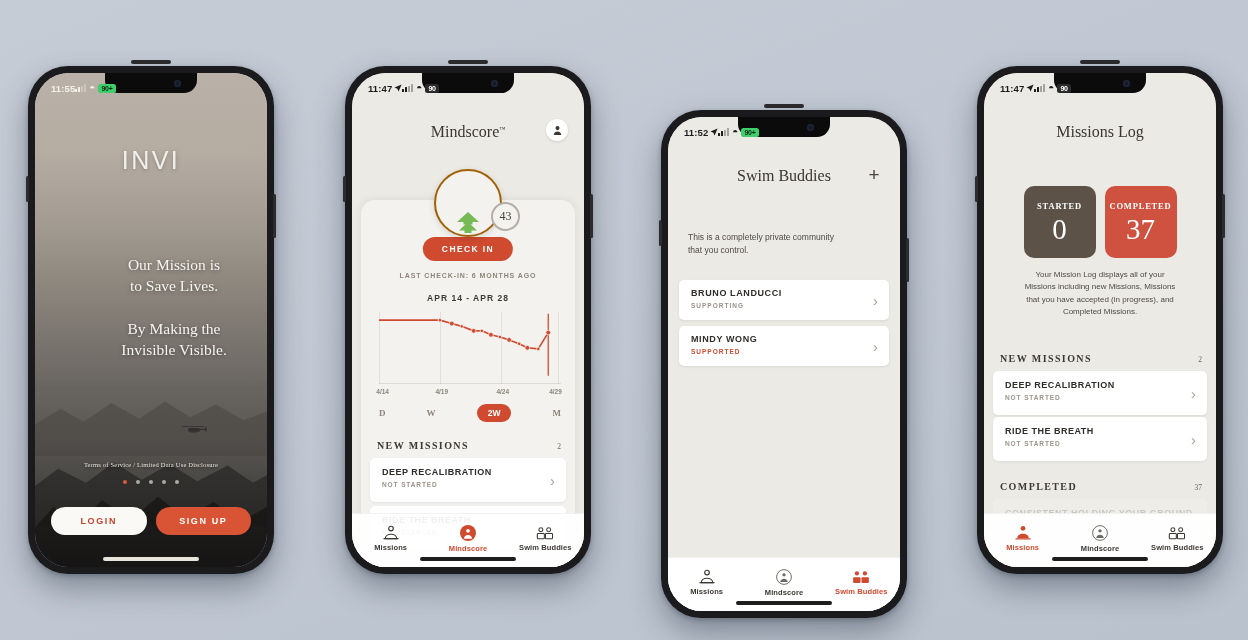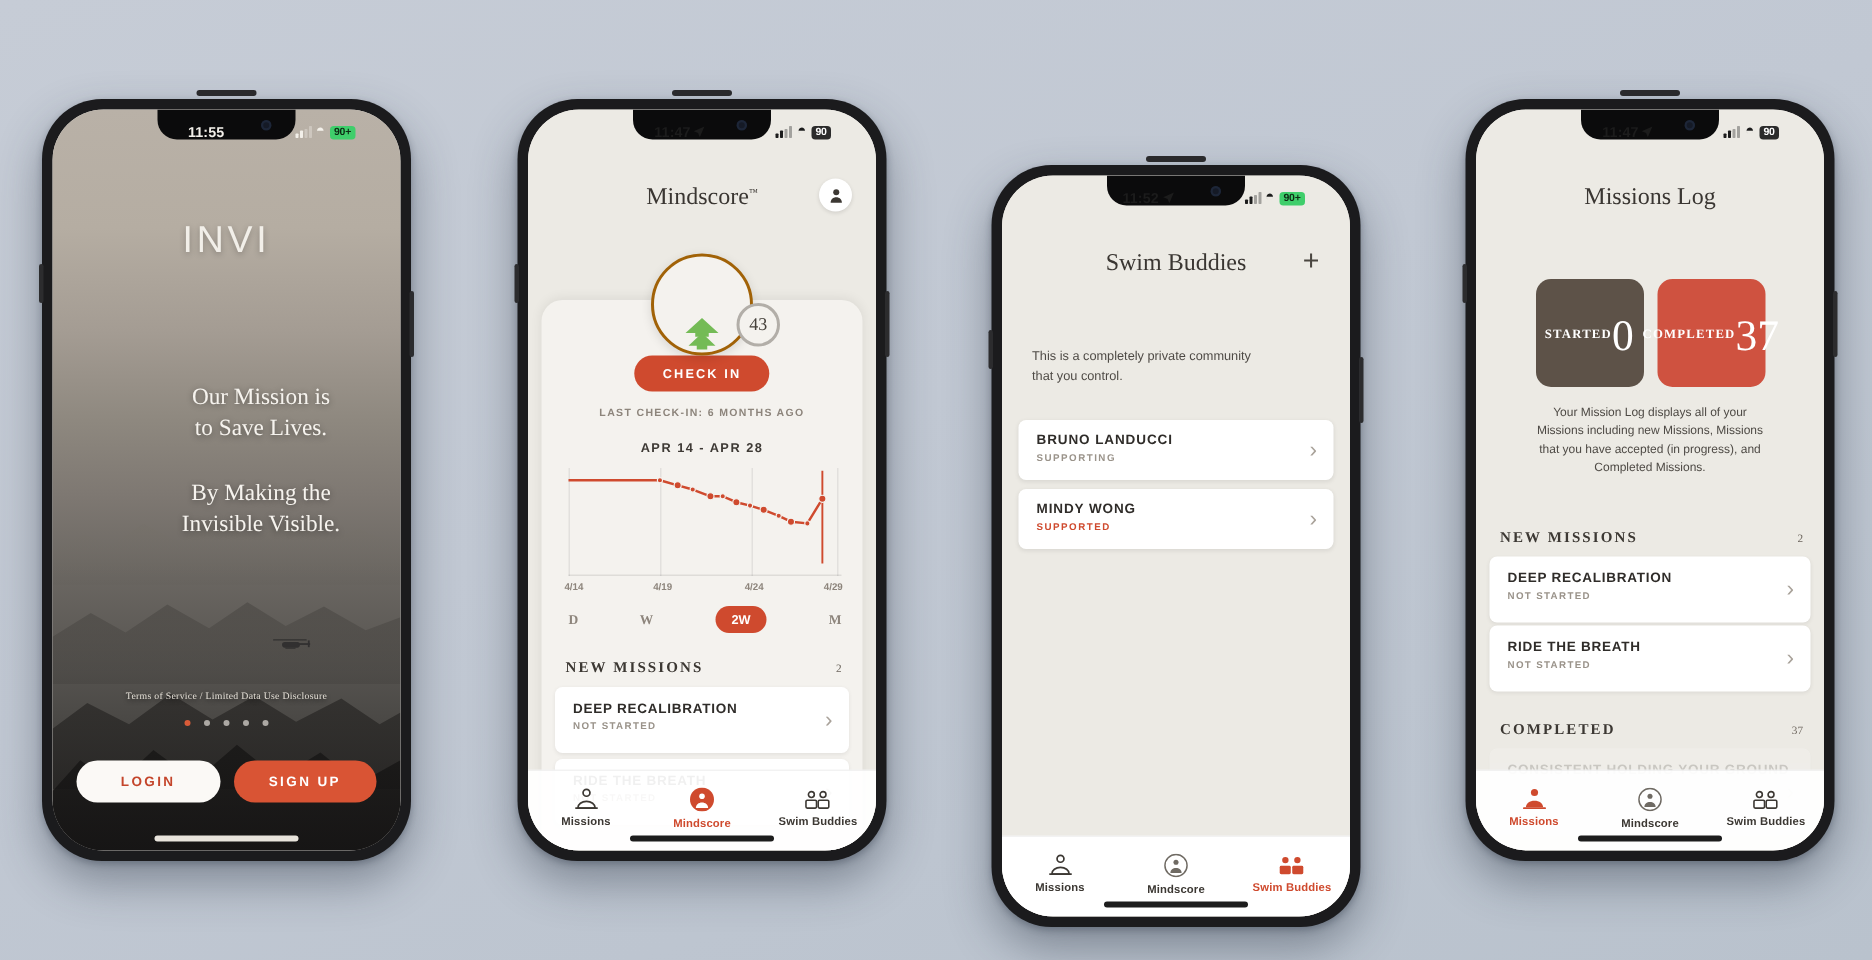--- a/index.html
+++ b/index.html
@@ -55,23 +55,23 @@
     box-shadow: inset 0 0 0 1.5px #1d2638;
   }
   .speaker {
     position:absolute; top:-6px; left:50%; transform:translateX(-50%);
     width:40px; height:4px; border-radius:3px; background:#2a2a2c;
   }
 
   
   .statusbar {
     position: absolute; top: 0; left: 0; right: 16px; height: 26px;
-    display: flex; align-items: center; justify-content: flex-end;
+    display: flex; align-items: center; justify-content: flex-start;
     padding: 4px 14px 0 16px; z-index: 45;
-    font-size: 9.5px; font-weight: bold; letter-spacing: .1px; gap: 47px;
+    font-size: 9.5px; font-weight: bold; letter-spacing: .1px;
   }
   .sb-left { display:flex; align-items:center; gap:2px; }
   .loc-arrow { display:inline-block; width:8px; height:8px; }
   .sb-right { display:flex; align-items:center; gap:3px; }
   .bars { display:flex; align-items:flex-end; gap:1px; height:8px; }
   .bars s { display:block; width:2px; border-radius:.5px; background:currentColor; }
   .bars s:nth-child(1){height:3px}.bars s:nth-child(2){height:5px}
   .bars s:nth-child(3){height:6.5px;opacity:.35}.bars s:nth-child(4){height:8px;opacity:.35}
   .wifi { font-size: 10px; line-height: 1; }
   .batt {
@@ -270,21 +270,21 @@
   }
   .bcard h4 { font-size:9px; font-weight:bold; letter-spacing:.6px; color:#2f2c29; }
   .bcard p { font-size:6.5px; font-weight:bold; letter-spacing:1px; margin-top:4px; }
   .supporting { color:#9a938a; }
   .supported { color:#cf4a2e; }
 
   
   .stats { position:absolute; top:113px; left:0; right:0; display:flex; justify-content:center; gap:9px; }
   .stat {
     width:72px; height:72px; border-radius:10px;
-    display:flex; flex-direction:row; align-items:center; justify-content:center;
+    display:flex; flex-direction:column; align-items:center; justify-content:center;
     color:#fff;
   }
   .stat b { font-family:"Liberation Serif", serif; font-size:8.5px; letter-spacing:.8px; font-weight:bold; }
   .stat span { font-family:"Liberation Serif", serif; font-size:29px; line-height:1; margin-top:4px; }
   .ml-desc {
     position:absolute; top:196px; left:16px; right:16px; text-align:center;
     font-size:8px; line-height:1.55; color:#4e4a45;
   }
   .faded { opacity:.18; }
 </style>

